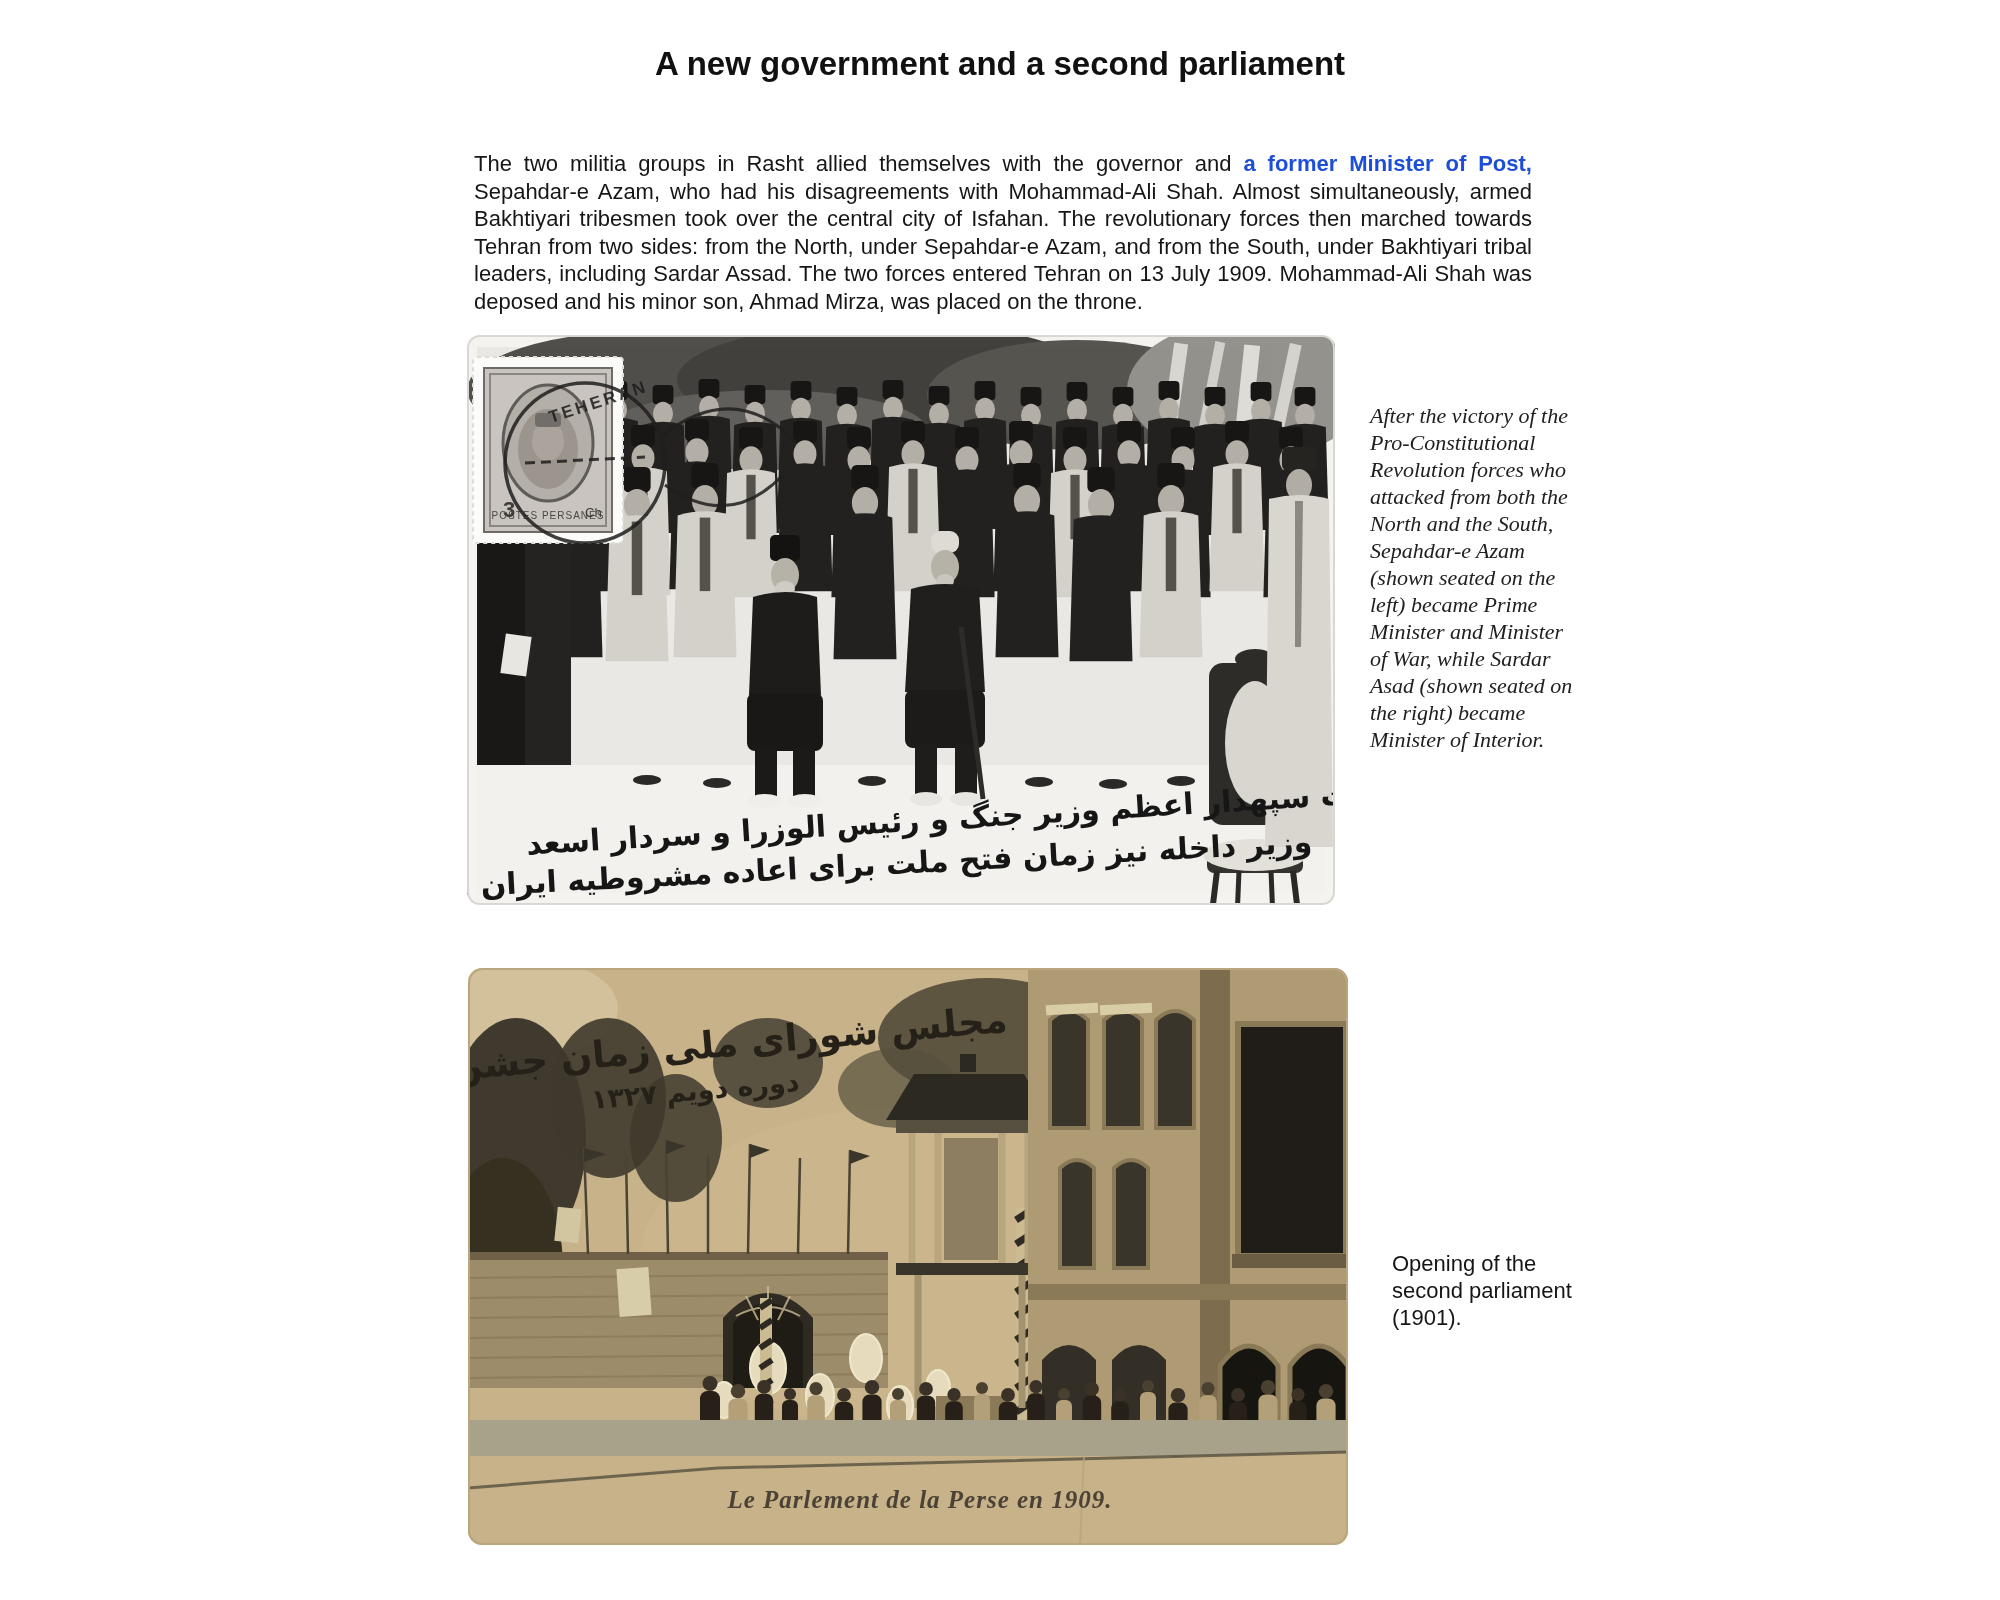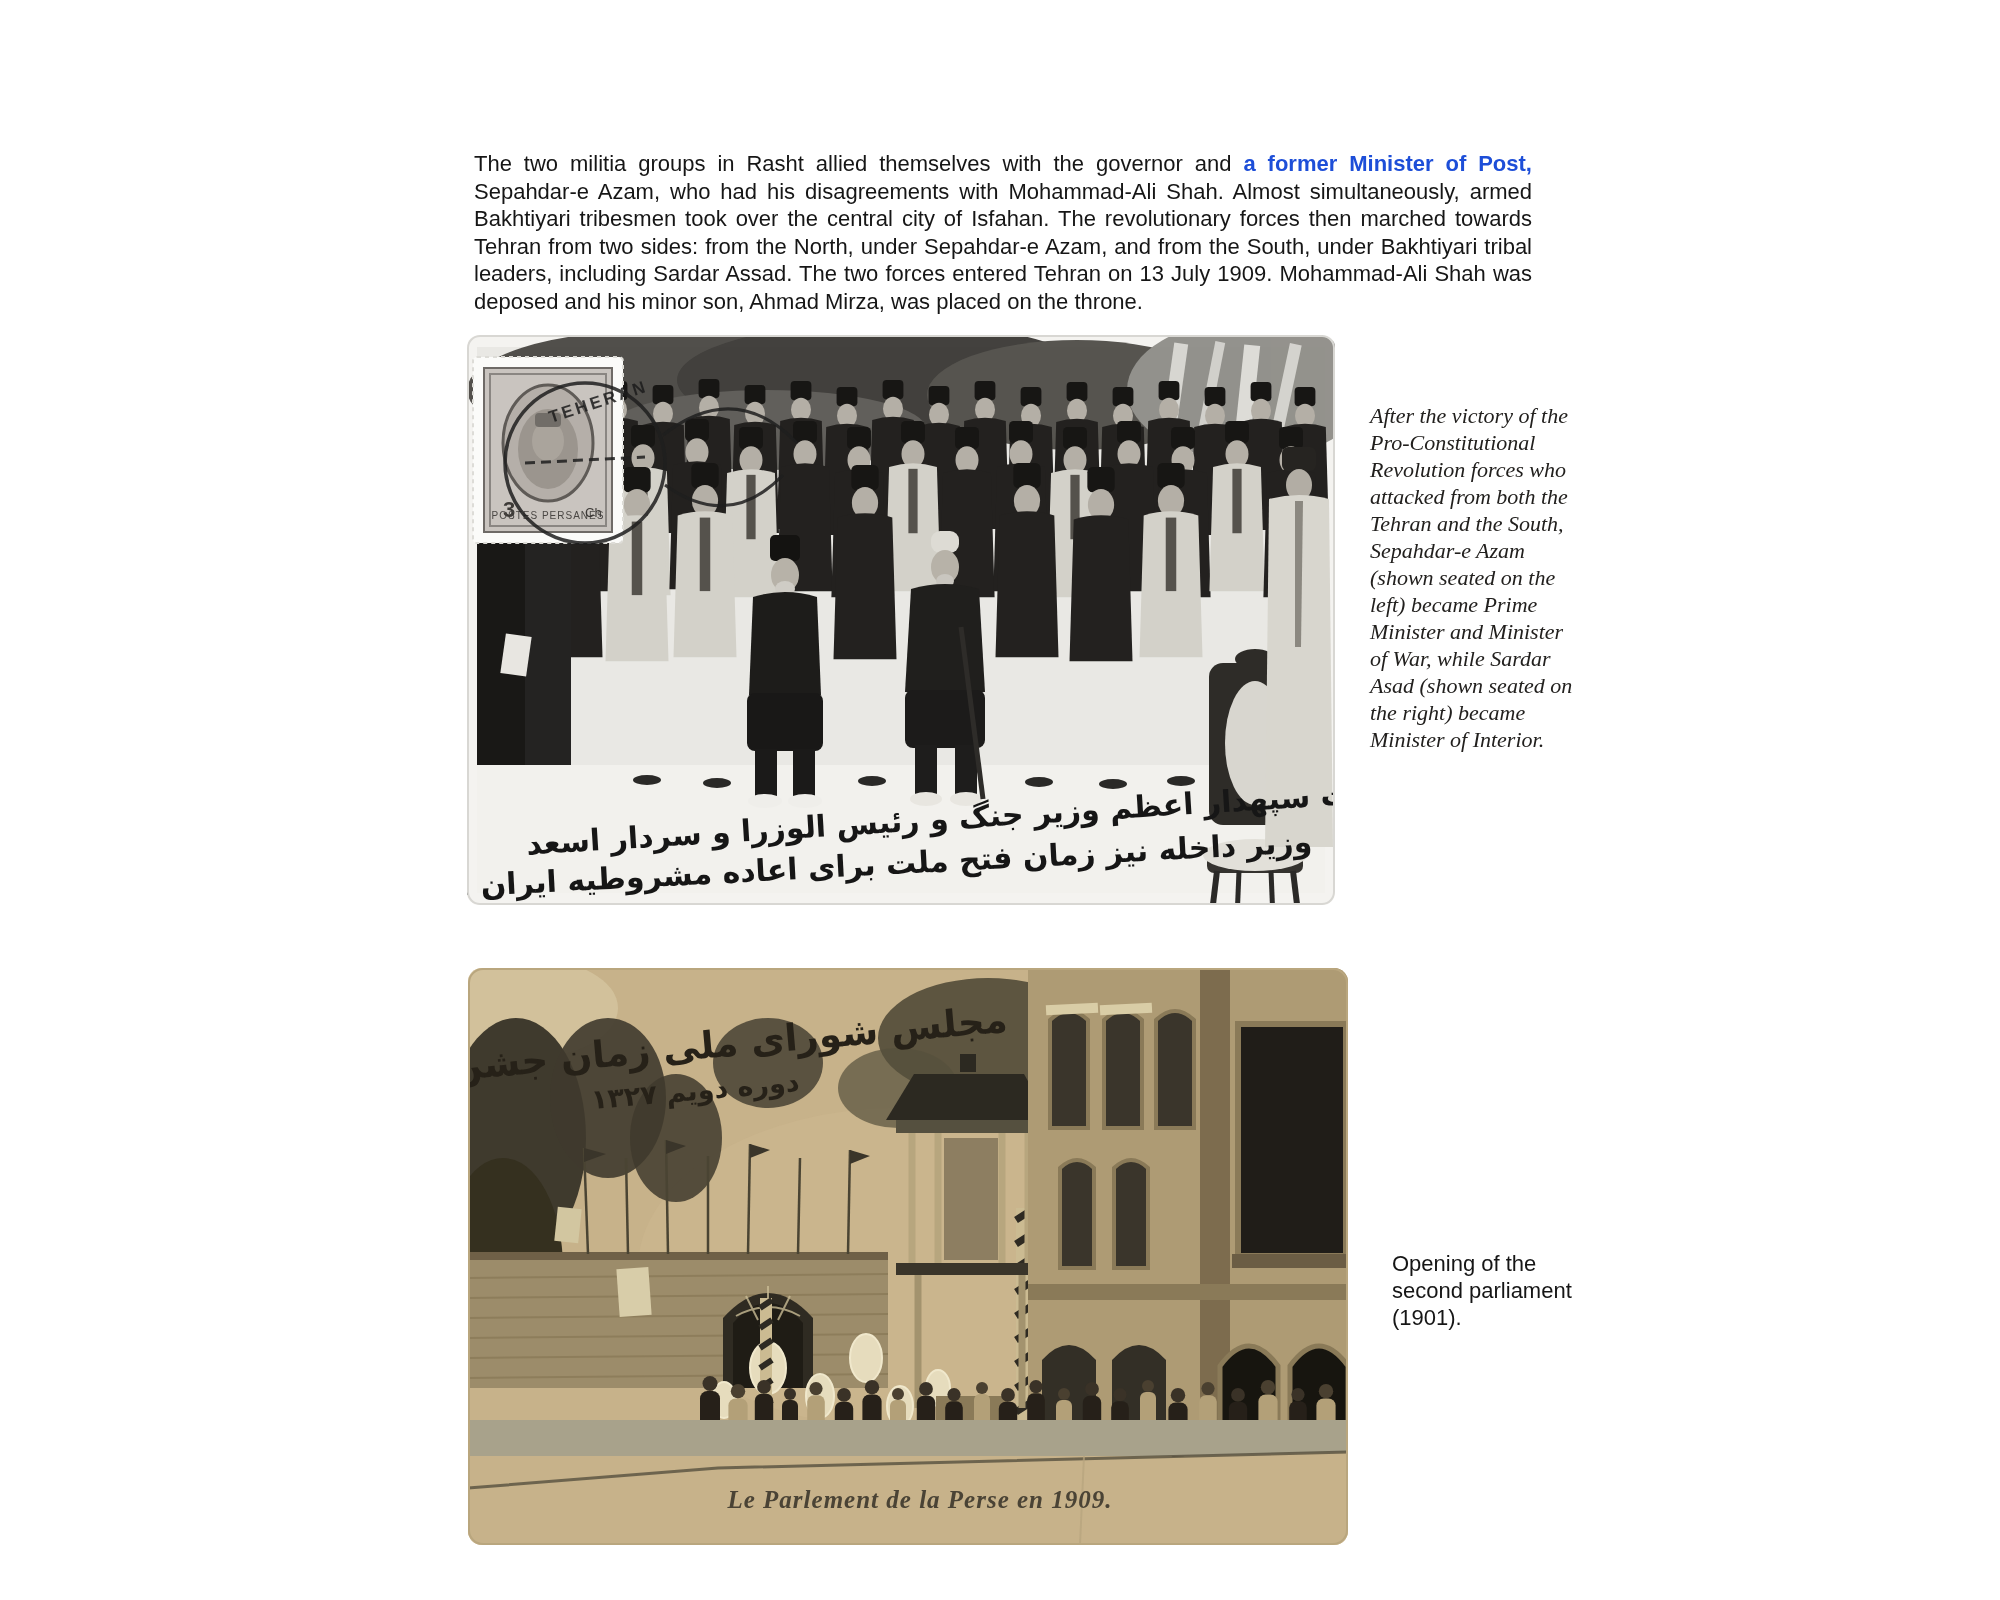--- a/index.html
+++ b/index.html
@@ -18,20 +18,21 @@
   .cap2{position:absolute;left:1392px;top:1250px;width:198px;
         font-size:22px;line-height:27px;color:#161616;}
   svg{display:block;}
   .ar{font-family:"DejaVu Sans",sans-serif;font-weight:bold;}
 </style>
 </head>
 <body>
 
 <div id="page">
 
+  <div class="title">A new government and a second parliament</div>
 
   <p class="para"><span>The two militia groups in Rasht allied themselves with the governor and </span><span class="hl">a former Minister of Post,</span><span> Sepahdar-e Azam, who had his disagreements with Mohammad-Ali Shah. Almost simultaneously, armed Bakhtiyari tribesmen took over the central city of Isfahan. The revolutionary forces then marched towards Tehran from two sides: from the North, under Sepahdar-e Azam, and from the South, under Bakhtiyari tribal leaders, including Sardar Assad. The two forces entered Tehran on 13 July 1909. Mohammad-Ali Shah was deposed and his minor son, Ahmad Mirza, was placed on the throne.</span></p>
 
   <div class="fig1">
   <svg width="868" height="570" viewBox="0 0 868 570">
     <defs>
       <g id="p1head">
             <rect x="-13" y="0" width="26" height="24" rx="5" fill="#171614"></rect>
             <ellipse cx="0" cy="36" rx="12.5" ry="15" fill="#b4afa6"></ellipse>
           </g>
@@ -204,21 +205,21 @@
         <path d="M198,150 Q262,196 316,140" fill="none" stroke="#1f1f1f" stroke-width="3"></path>
         <text x="84" y="88" font-size="17" font-weight="bold" fill="#1c1c1c" letter-spacing="3" transform="rotate(-18 84 88)">TEHERAN</text>
         <line x1="58" y1="128" x2="178" y2="122" stroke="#1f1f1f" stroke-width="3" stroke-dasharray="10 6"></line>
       </g>
 
       <rect x="1" y="1" width="866" height="568" rx="12" fill="none" stroke="#d8d7d3" stroke-width="2"></rect>
     </g>
   </svg>
   </div>
 
-  <div class="cap1">After the victory of the Pro-Constitutional Revolution forces who attacked from both the Tehran and the South, Sepahdar-e Azam (shown seated on the left) became Prime Minister and Minister of War, while Sardar Asad (shown seated on the right) became Minister of Interior.</div>
+  <div class="cap1">After the victory of the Pro-Constitutional Revolution forces who attacked from both the North and the South, Sepahdar-e Azam (shown seated on the left) became Prime Minister and Minister of War, while Sardar Asad (shown seated on the right) became Minister of Interior.</div>
 
   <div class="fig2">
   <svg width="880" height="577" viewBox="0 0 880 577">
     <g clip-path="url(#clipF2)">
       <rect x="0" y="0" width="880" height="577" fill="#c7b28a"></rect>
       <ellipse cx="60" cy="40" rx="90" ry="50" fill="#d9cba6" opacity="0.6"></ellipse>
       <ellipse cx="840" cy="540" rx="90" ry="60" fill="#d9cba6" opacity="0.6"></ellipse>
       <ellipse cx="430" cy="300" rx="260" ry="160" fill="#cdb890" opacity="0.5"></ellipse>
 
       <g fill="#3f3a2d">

